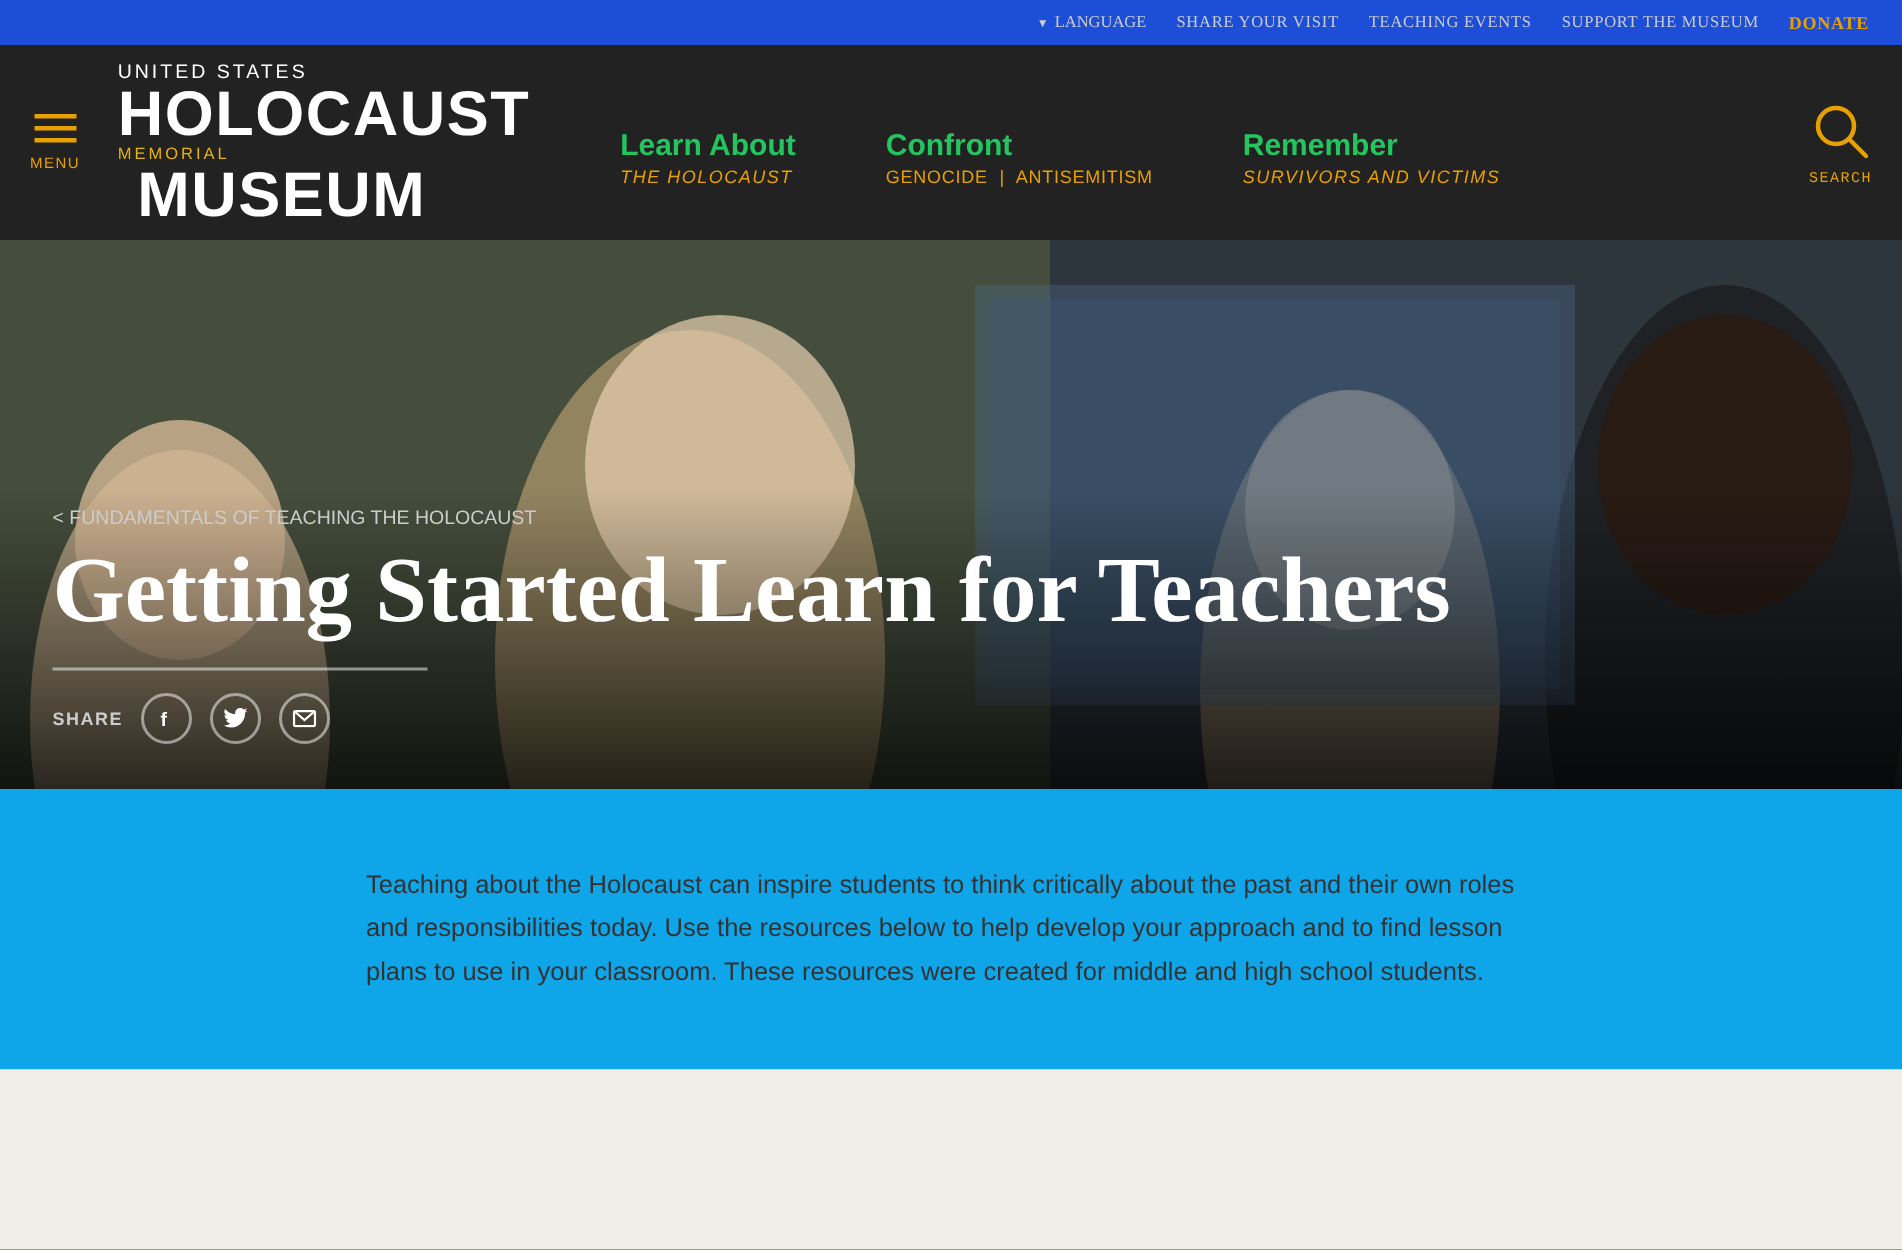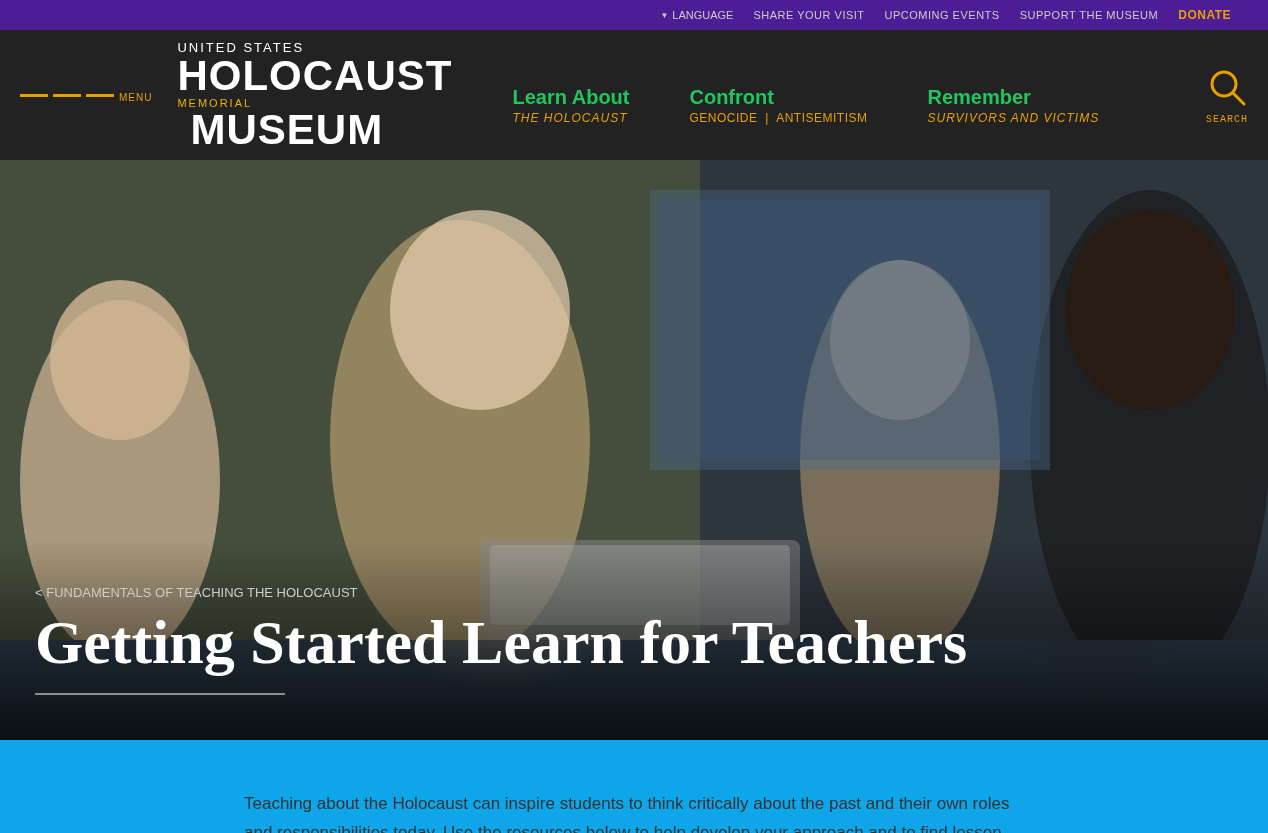--- a/index.html
+++ b/index.html
@@ -1,26 +1,27 @@
 <!DOCTYPE html>
 <html><head>
   <meta charset="utf-8">
   <style>
     * { margin: 0; padding: 0; box-sizing: border-box; }
     body { font-family: Arial, sans-serif; background: #f0ede8; width: 1268px; }
 
     
     .utility-bar {
-      background: #4c1d95;
+      background: #1d4ed8;
       display: flex;
       justify-content: flex-end;
       align-items: center;
-      padding: 0 37px;
+      padding: 0 22px;
       height: 30px;
       gap: 20px;
+      font-family: Liberation Serif, serif;
     }
     .utility-bar a {
       color: #ccc;
       text-decoration: none;
       font-size: 11px;
       letter-spacing: 0.5px;
       cursor: pointer;
     }
     .utility-bar .language-btn {
       display: flex;
@@ -43,20 +44,21 @@
     
     .main-nav {
       background: #222;
       display: flex;
       align-items: center;
       padding: 0 20px;
       height: 130px;
     }
     .menu-btn {
       display: flex;
+      flex-direction: column;
       gap: 5px;
       cursor: pointer;
       margin-right: 25px;
       align-items: center;
     }
     .menu-btn .bar {
       width: 28px;
       height: 3px;
       background: #e8a000;
     }
@@ -144,21 +146,21 @@
       color: #e8a000;
       font-size: 10px;
       letter-spacing: 1px;
       margin-top: 6px;
     }
 
     
     .hero {
       position: relative;
       width: 1268px;
-      height: 580px;
+      height: 366px;
       background: linear-gradient(135deg, #5a7a6a 0%, #8a9a7a 20%, #7a8a6a 40%, #6a7a8a 60%, #8a8a9a 80%, #2a3a4a 100%);
       overflow: hidden;
     }
 
     
     .hero-photo {
       position: absolute;
       top: 0; left: 0; right: 0; bottom: 0;
       background: 
         radial-gradient(ellipse 300px 400px at 500px 250px, rgba(210,185,150,0.9) 0%, rgba(180,160,130,0.7) 40%, transparent 70%),
@@ -245,21 +247,21 @@
     }
   </style>
 </head>
 <body>
 
 <div class="utility-bar">
   <div class="language-btn">
     <span>LANGUAGE</span>
   </div>
   <a>SHARE YOUR VISIT</a>
-  <a>UPCOMING EVENTS</a>
+  <a>TEACHING EVENTS</a>
   <a>SUPPORT THE MUSEUM</a>
   <a class="donate-btn">DONATE</a>
 </div>
 
 <nav class="main-nav">
   <div class="menu-btn">
     <div class="bar"></div>
     <div class="bar"></div>
     <div class="bar"></div>
     <span class="menu-label">MENU</span>
@@ -341,20 +343,39 @@
 
       <rect x="650" y="30" width="400" height="280" fill="#4a6a8a" opacity="0.4"></rect>
       <rect x="660" y="40" width="380" height="260" fill="#3a5a7a" opacity="0.3"></rect>
     </svg>
   </div>
   <div class="hero-overlay"></div>
   <div class="hero-content">
     <div class="breadcrumb">&lt; FUNDAMENTALS OF TEACHING THE HOLOCAUST</div>
     <h1 class="hero-title">Getting Started Learn for Teachers</h1>
     <div class="hero-divider"></div>
+    <div class="share-row">
+      <span class="share-label">SHARE</span>
+      <div class="share-btn">
+        <svg width="14" height="14" viewBox="0 0 14 14">
+          <text x="3" y="12" fill="white" font-size="13" font-weight="bold">f</text>
+        </svg>
+      </div>
+      <div class="share-btn">
+        <svg width="16" height="14" viewBox="0 0 16 14">
+          <path d="M16 1.65a6.6 6.6 0 0 1-1.89.52A3.3 3.3 0 0 0 15.56.24a6.6 6.6 0 0 1-2.09.8A3.29 3.29 0 0 0 7.88 4.1 9.33 9.33 0 0 1 1.11.6a3.29 3.29 0 0 0 1.02 4.39A3.27 3.27 0 0 1 .65 4.6v.04a3.3 3.3 0 0 0 2.64 3.23 3.3 3.3 0 0 1-1.49.06 3.3 3.3 0 0 0 3.08 2.29A6.61 6.61 0 0 1 0 11.54a9.32 9.32 0 0 0 5.03 1.47c6.04 0 9.34-5 9.34-9.34l-.01-.43A6.65 6.65 0 0 0 16 1.65z" fill="white"></path>
+        </svg>
+      </div>
+      <div class="share-btn">
+        <svg width="16" height="12" viewBox="0 0 16 12">
+          <rect x="1" y="1" width="14" height="10" rx="1" fill="none" stroke="white" stroke-width="1.5"></rect>
+          <polyline points="1,1 8,7 15,1" fill="none" stroke="white" stroke-width="1.5"></polyline>
+        </svg>
+      </div>
+    </div>
   </div>
 </div>
 
 <div class="content-area">
   <div class="content-inner">
     <p class="intro-text">Teaching about the Holocaust can inspire students to think critically about the past and their own roles and responsibilities today. Use the resources below to help develop your approach and to find lesson plans to use in your classroom. These resources were created for middle and high school students.</p>
   </div>
 </div>
 
 </body></html>

